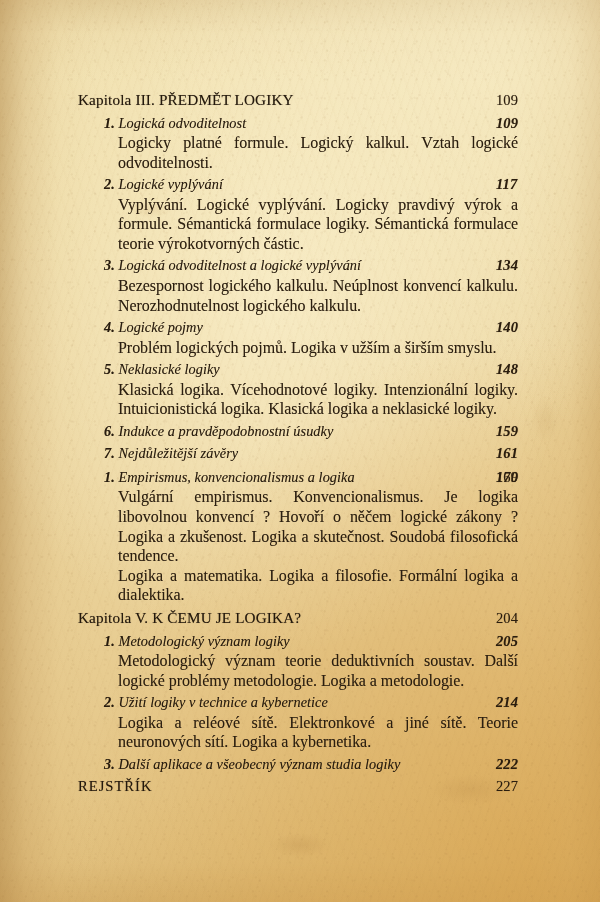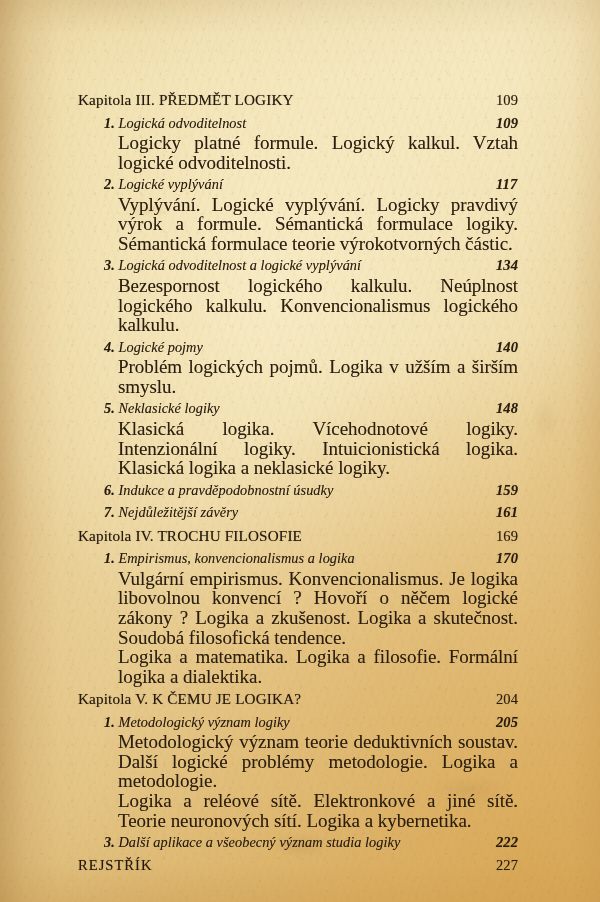--- a/index.html
+++ b/index.html
@@ -133,21 +133,21 @@
   }
   .section .ttl {
     font-style: italic;
     font-weight: normal;
   }
 
   
   .desc {
     padding-left: 40px;
     padding-right: 22px;
-    font-size: 19px;
+    font-size: 16px;
     line-height: 19.6px;
     text-align: justify;
     text-justify: inter-word;
     letter-spacing: -0.05px;
     color: #2a1e10;
     text-shadow: 0 0 0.6px rgba(58,38,17,0.38);
     hyphens: manual;
   }
   .desc:last-child { }
 
@@ -172,31 +172,32 @@
   <div id="fibres"></div>
   <div id="blotches"></div>
 
   <div id="toc">
       <div class="row chapter"><span>Kapitola III. PŘEDMĚT LOGIKY</span><span class="pg">109</span></div>
       <div class="row section sp2"><span class="num">1.</span> <span class="ttl">Logická odvoditelnost</span><span class="pg">109</span></div>
       <div class="desc">Logicky platné formule. Logický kalkul. Vztah logické odvoditelnosti.</div>
       <div class="row section sp2"><span class="num">2.</span> <span class="ttl">Logické vyplývání</span><span class="pg">117</span></div>
       <div class="desc">Vyplývání. Logické vyplývání. Logicky pravdivý výrok a formule. Sémantická formulace logiky. Sémantická formulace teorie výrokotvorných částic.</div>
       <div class="row section sp2"><span class="num">3.</span> <span class="ttl">Logická odvoditelnost a logické vyplývání</span><span class="pg">134</span></div>
-      <div class="desc">Bezespornost logického kalkulu. Neúplnost logického kalkulu. Konvencionalismus logického kalkulu.</div>
+      <div class="desc">Bezespornost logického kalkulu. Neúplnost konvencí kalkulu. Nerozhodnutelnost logického kalkulu.</div>
       <div class="row section sp2"><span class="num">4.</span> <span class="ttl">Logické pojmy</span><span class="pg">140</span></div>
       <div class="desc">Problém logických pojmů. Logika v užším a širším smyslu.</div>
       <div class="row section sp2"><span class="num">5.</span> <span class="ttl">Neklasické logiky</span><span class="pg">148</span></div>
       <div class="desc">Klasická logika. Vícehodnotové logiky. Intenzionální logiky. Intuicionistická logika. Klasická logika a neklasické logiky.</div>
       <div class="row section sp2"><span class="num">6.</span> <span class="ttl">Indukce a pravděpodobnostní úsudky</span><span class="pg">159</span></div>
       <div class="row section sp2"><span class="num">7.</span> <span class="ttl">Nejdůležitější závěry</span><span class="pg">161</span></div>
-      <div class="row chapter sp3"><span>Kapitola IV. TROCHU FILOSOFIE</span><span class="pg">169</span></div>
+      <div class="row chapter sp3"><span class="pg">169</span></div>
       <div class="row section sp2"><span class="num">1.</span> <span class="ttl">Empirismus, konvencionalismus a logika</span><span class="pg">170</span></div>
       <div class="desc">Vulgární empirismus. Konvencionalismus. Je logika libovolnou konvencí ? Hovoří o něčem logické zákony ? Logika a zkušenost. Logika a skutečnost. Soudobá filosofická tendence.</div>
       <div class="desc">Logika a matematika. Logika a filosofie. Formální logika a dialektika.</div>
       <div class="row chapter sp3"><span>Kapitola V. K ČEMU JE LOGIKA?</span><span class="pg">204</span></div>
       <div class="row section sp2"><span class="num">1.</span> <span class="ttl">Metodologický význam logiky</span><span class="pg">205</span></div>
       <div class="desc">Metodologický význam teorie deduktivních soustav. Další logické problémy metodologie. Logika a metodologie.</div>
+      <div class="row section sp2"><span class="num">2.</span> <span class="ttl">Užití logiky v technice a kybernetice</span><span class="pg">214</span></div>
       <div class="desc">Logika a reléové sítě. Elektronkové a jiné sítě. Teorie neuronových sítí. Logika a kybernetika.</div>
       <div class="row section sp2"><span class="num">3.</span> <span class="ttl">Další aplikace a všeobecný význam studia logiky</span><span class="pg">222</span></div>
       <div class="row index sp2"><span>REJSTŘÍK</span><span class="pg">227</span></div>
     </div>
 </div>
 
 </body></html>

